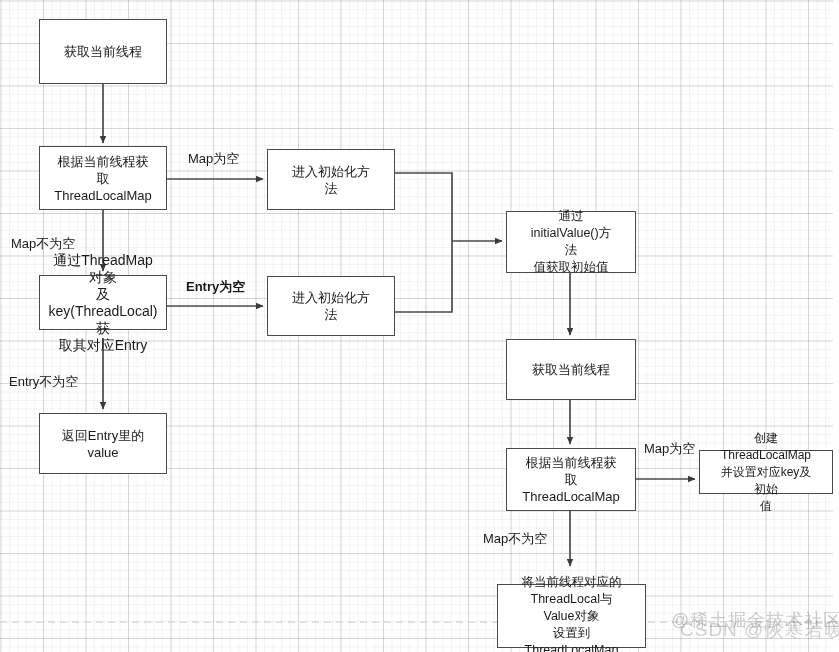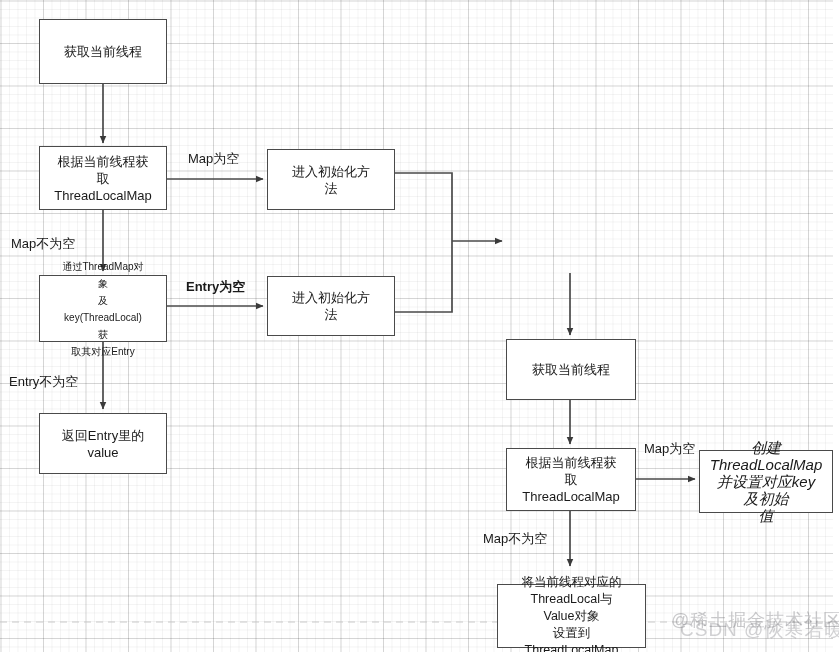--- a/index.html
+++ b/index.html
@@ -103,35 +103,37 @@
     <path d="M0,622 L839,622" stroke="#c9c9c9" stroke-width="1" stroke-dasharray="7 5" fill="none"></path>
   </svg>
 
   <div class="node" style="left:39px;top:19px;width:128px;height:65px;">获取当前线程</div>
 
   <div class="node" style="left:39px;top:146px;width:128px;height:64px;">根据当前线程获取
 ThreadLocalMap</div>
 
   <div class="node" style="left:267px;top:149px;width:128px;height:61px;">进入初始化方法</div>
 
-  <div class="node" style="left:39px;top:275px;width:128px;height:67px;font-size:10px;">通过ThreadMap对象
+  <div class="node" style="left:39px;top:275px;width:128px;height:55px;font-size:14px;">通过ThreadMap对象
 及key(ThreadLocal)获
 取其对应Entry</div>
 
   <div class="node" style="left:267px;top:276px;width:128px;height:60px;">进入初始化方法</div>
 
+  <div class="node" style="left:506px;top:211px;width:130px;height:62px;font-size:12.5px;">通过initialValue()方法
+值获取初始值</div>
 
   <div class="node" style="left:39px;top:413px;width:128px;height:61px;text-align:center;">返回Entry里的value</div>
 
   <div class="node" style="left:506px;top:339px;width:130px;height:61px;">获取当前线程</div>
 
   <div class="node" style="left:506px;top:448px;width:130px;height:63px;">根据当前线程获取
 ThreadLocalMap</div>
 
-  <div class="node" style="left:699px;top:450px;width:134px;height:63px;font-size:15px;font-style:italic;">创建ThreadLocalMap
+  <div class="node" style="left:699px;top:450px;width:134px;height:44px;font-size:12px;">创建ThreadLocalMap
 并设置对应key及初始
 值</div>
 
   <div class="node" style="left:497px;top:584px;width:149px;height:64px;font-size:12.5px;">将当前线程对应的
 ThreadLocal与Value对象
 设置到ThreadLocalMap</div>
 
   <div class="edge-label" style="left:188px;top:150px;">Map为空</div>
 
   <div class="edge-label" style="left:11px;top:235px;">Map不为空</div>

